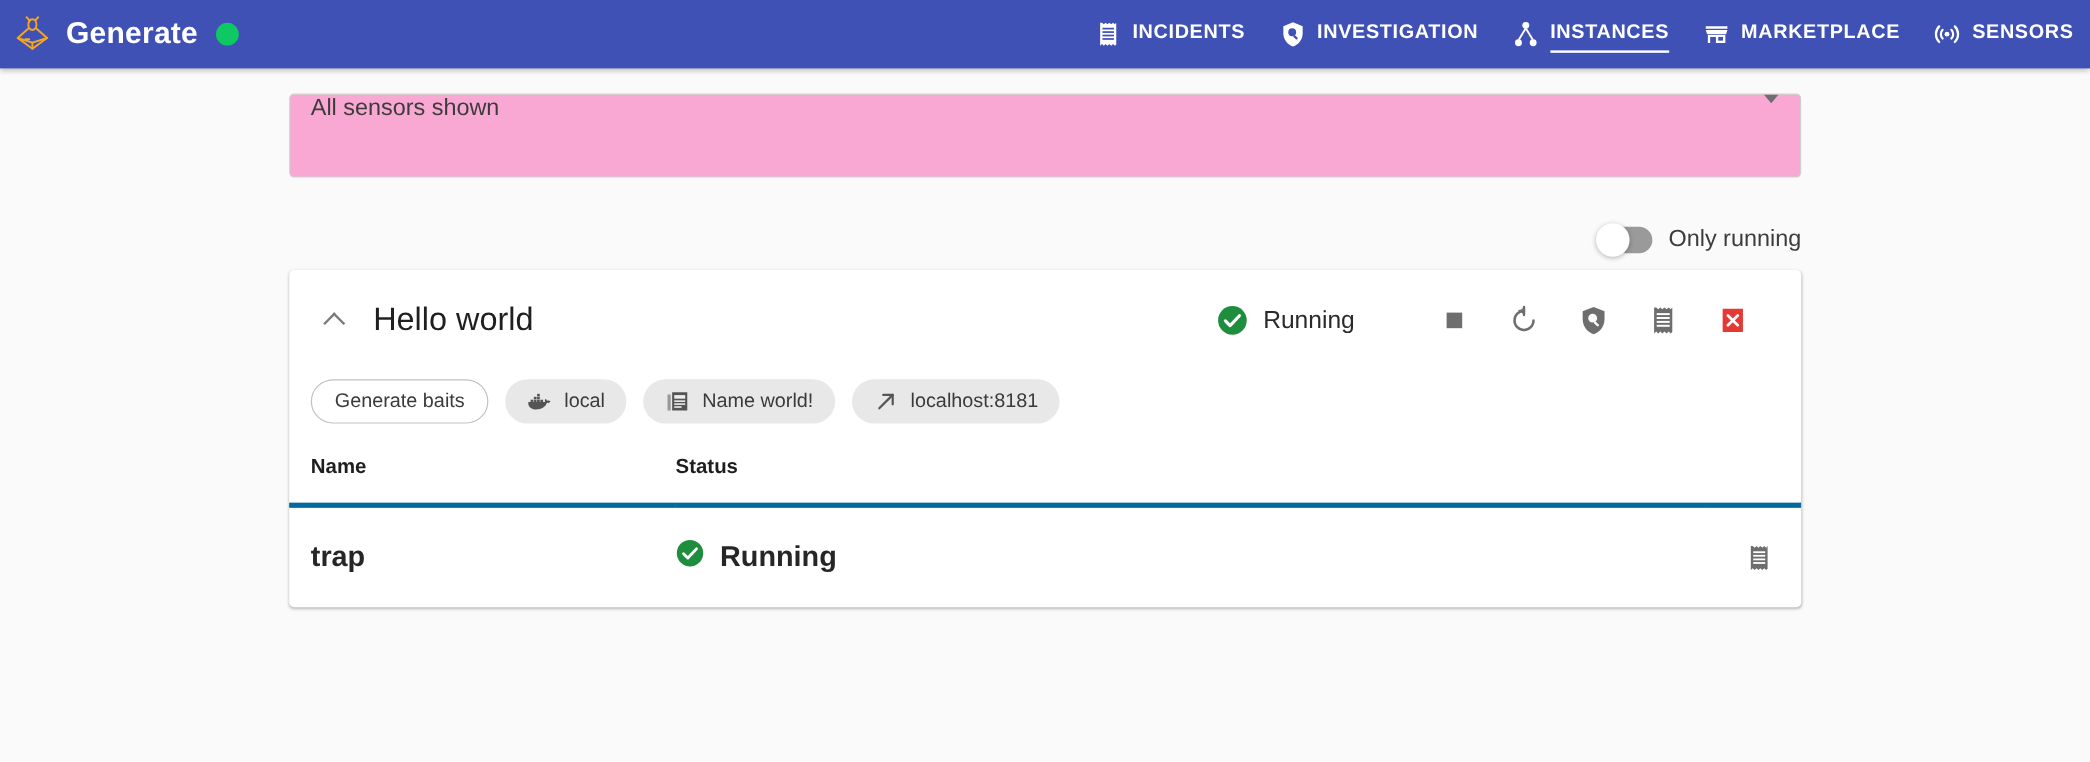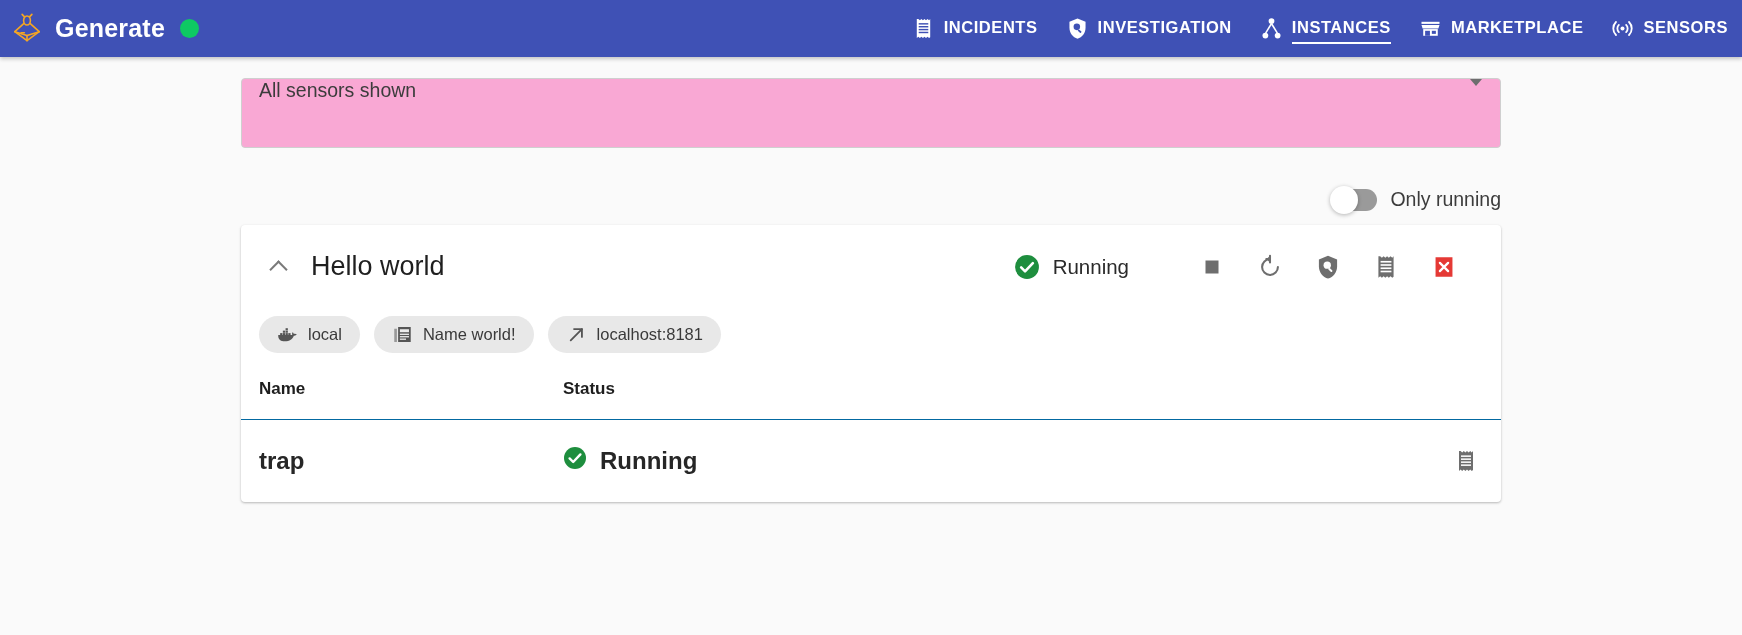--- a/index.html
+++ b/index.html
@@ -214,21 +214,21 @@
     width: 100%;
     border-collapse: collapse;
     margin-top: 22px;
   }
   table.inst-table th {
     text-align: left;
     font-size: 17px;
     font-weight: 700;
     color: #1e1e1e;
     padding: 0 0 20px 0;
-    border-bottom: 1px solid #0369a1;
+    border-bottom: 4px solid #0369a1;
   }
   table.inst-table td {
     font-size: 24px;
     color: #262626;
     padding: 26px 0 26px 0;
     vertical-align: middle;
     font-weight: bold;
   }
   .col-name { width: 322px; padding-left: 18px !important; }
   .col-status { width: auto; }
@@ -399,20 +399,23 @@
                 <path d="M8.2 8.2 L15.8 15.8 M15.8 8.2 L8.2 15.8" stroke="#ffffff" stroke-width="2.1" stroke-linecap="round"></path>
               </svg>
             </span>
 
           </div>
         </div>
       </div>
 
       <div class="chips">
 
+        <span class="chip outlined">
+          <span>Generate baits</span>
+        </span>
 
         <span class="chip">
           <svg width="21" height="21" viewBox="0 0 24 24" fill="#555555">
             <rect x="3.6" y="10.4" width="2.6" height="2.5"></rect>
             <rect x="6.7" y="10.4" width="2.6" height="2.5"></rect>
             <rect x="9.8" y="10.4" width="2.6" height="2.5"></rect>
             <rect x="12.9" y="10.4" width="2.6" height="2.5"></rect>
             <rect x="6.7" y="7.6" width="2.6" height="2.4"></rect>
             <rect x="9.8" y="7.6" width="2.6" height="2.4"></rect>
             <rect x="9.8" y="4.8" width="2.6" height="2.4"></rect>

